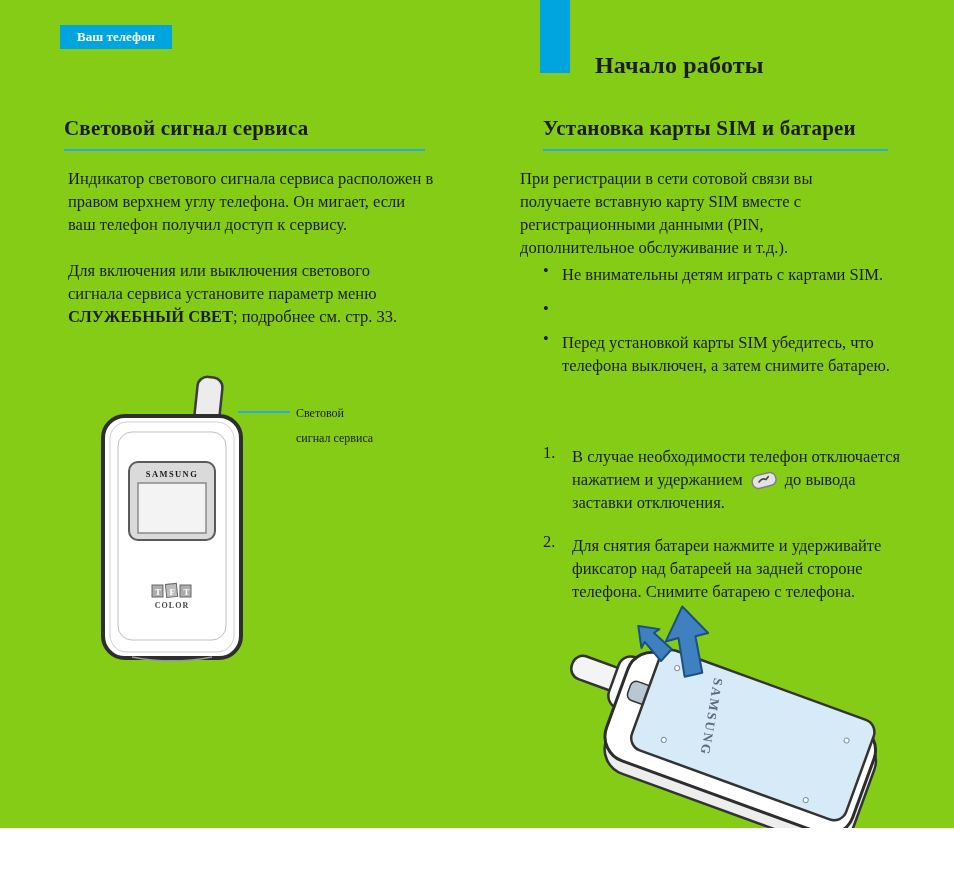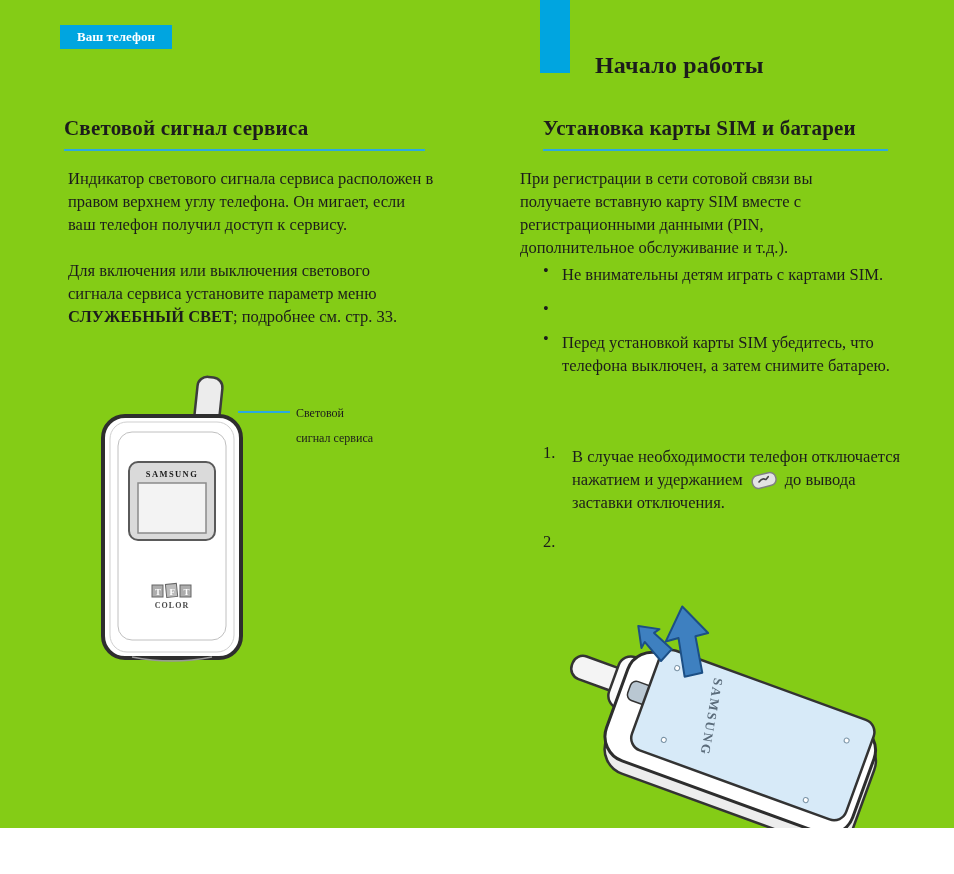--- a/index.html
+++ b/index.html
@@ -136,20 +136,23 @@
 нажатием и удержанием</span><svg class="inline-key" width="30" height="20" viewBox="0 0 30 20">
             <g transform="rotate(-14 15 10)">
               <rect x="3" y="4" width="24" height="13" rx="6" fill="#e3e3e3" stroke="#808080" stroke-width="1.5"></rect>
             </g>
             <path d="M10 12 q3 -4.5 6.5 -2.5 M17 9.5 l2.2 -2.8" stroke="#444444" stroke-width="1.6" fill="none" stroke-linecap="round"></path>
           </svg><span>до вывода
 заставки отключения.</span></span>
     </div>
     <div class="step">
       <span class="num">2.</span>
+      <span class="body-text pre">Для снятия батареи нажмите и удерживайте
+фиксатор над батареей на задней стороне
+телефона. Снимите батарею с телефона.</span>
     </div>
   </div>
 
   <svg class="abs battery-illo" width="340" height="250" viewBox="0 0 340 250">
     <g transform="translate(28,8) rotate(20 0 60)">
       <rect x="-16" y="56" width="56" height="24" rx="11" fill="#f4f4f4" stroke="#333333" stroke-width="2.5"></rect>
       <rect x="28" y="40" width="46" height="54" rx="13" fill="#fcfcfc" stroke="#333333" stroke-width="2.5"></rect>
       <circle cx="51" cy="58" r="6" fill="#e8e8e8" stroke="#444444" stroke-width="1.5"></circle>
       <rect x="42" y="38" width="262" height="116" rx="26" fill="#ededed" stroke="#333333" stroke-width="2.5"></rect>
       <rect x="38" y="28" width="262" height="114" rx="26" fill="#ffffff" stroke="#2d2d2d" stroke-width="3"></rect>

